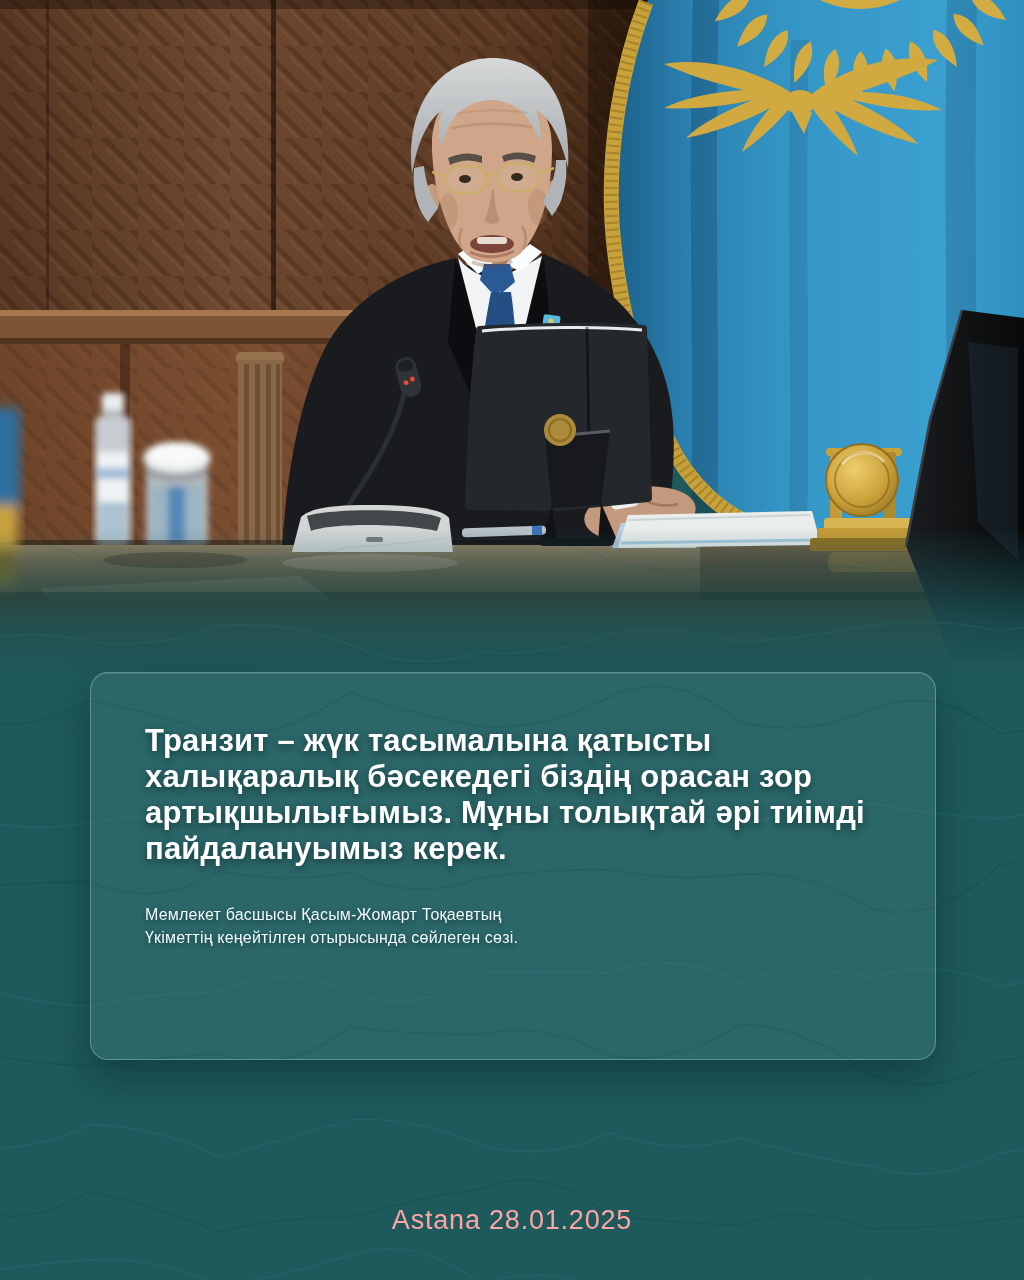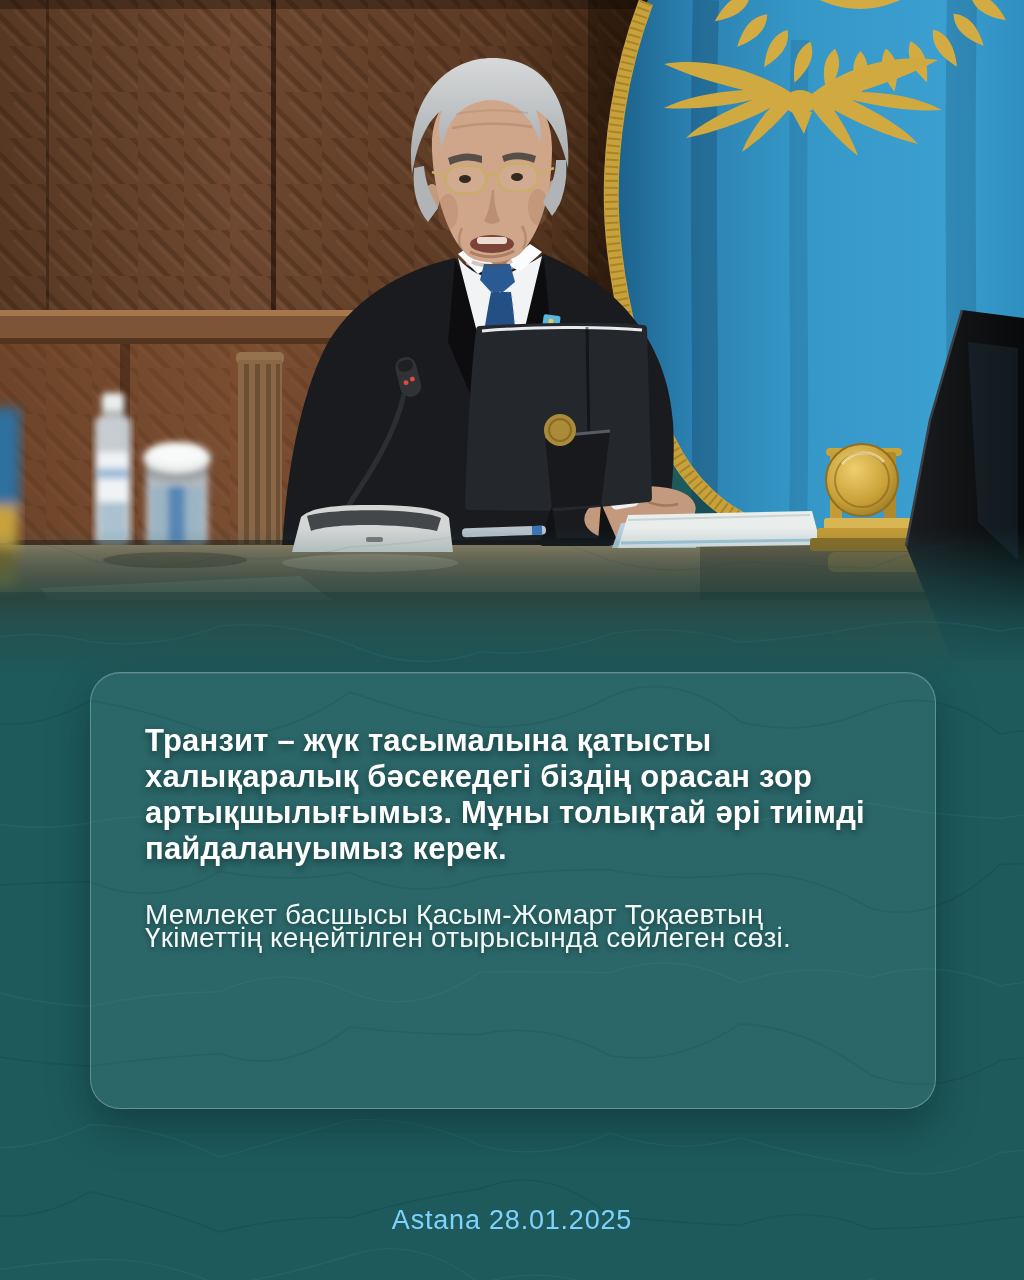--- a/index.html
+++ b/index.html
@@ -4,41 +4,41 @@
 <style>
   html,body{margin:0;padding:0;background:#10393b;}
   .poster{
     position:relative;width:1024px;height:1280px;overflow:hidden;
     background:#1e5a5c;
     font-family:"Liberation Sans","DejaVu Sans",sans-serif;
   }
   .photo{position:absolute;top:0;left:0;width:1024px;height:700px;display:block;}
   .waves{position:absolute;top:0;left:0;width:1024px;height:1280px;display:block;pointer-events:none;}
   .quote-card{
-    position:absolute;left:90px;top:672px;width:846px;height:437px;box-sizing:border-box;
+    position:absolute;left:90px;top:672px;width:846px;height:388px;box-sizing:border-box;
     padding:50px 54px 0 54px;
     background:rgba(128,186,186,0.13);
     border:1.5px solid rgba(205,238,238,0.32);
-    border-radius:30px;
+    border-radius:18px;
     box-shadow:0 18px 42px rgba(0,24,26,0.38), inset 0 1px 0 rgba(255,255,255,0.10);
   }
   .quote-card p.quote{
     margin:0 0 36px 0;
     font-size:31px;line-height:36px;font-weight:bold;color:#ffffff;
     white-space:pre-line;letter-spacing:0.2px;
     text-shadow:0 3px 7px rgba(0,22,24,0.5);
   }
   .quote-card p.attribution{
-    margin:0;font-size:28px;line-height:23px;font-weight:normal;color:#f2fafa;
+    margin:0;font-size:16px;line-height:23px;font-weight:normal;color:#f2fafa;
     white-space:pre-line;letter-spacing:0.2px;
     text-shadow:0 2px 5px rgba(0,22,24,0.45);
   }
   .date-line{
     position:absolute;left:0;top:1205px;width:1024px;text-align:center;
-    font-size:27px;color:#7dd3fc;letter-spacing:0.8px;
+    font-size:27px;color:#fca5a5;letter-spacing:0.8px;
   }
 </style>
 </head>
 <body>
 
 <div class="poster">
 
   <svg class="photo" viewBox="0 0 1024 700" xmlns="http://www.w3.org/2000/svg">
     <defs>
       <linearGradient id="gWoodU" x1="0" y1="0" x2="1" y2="0">

